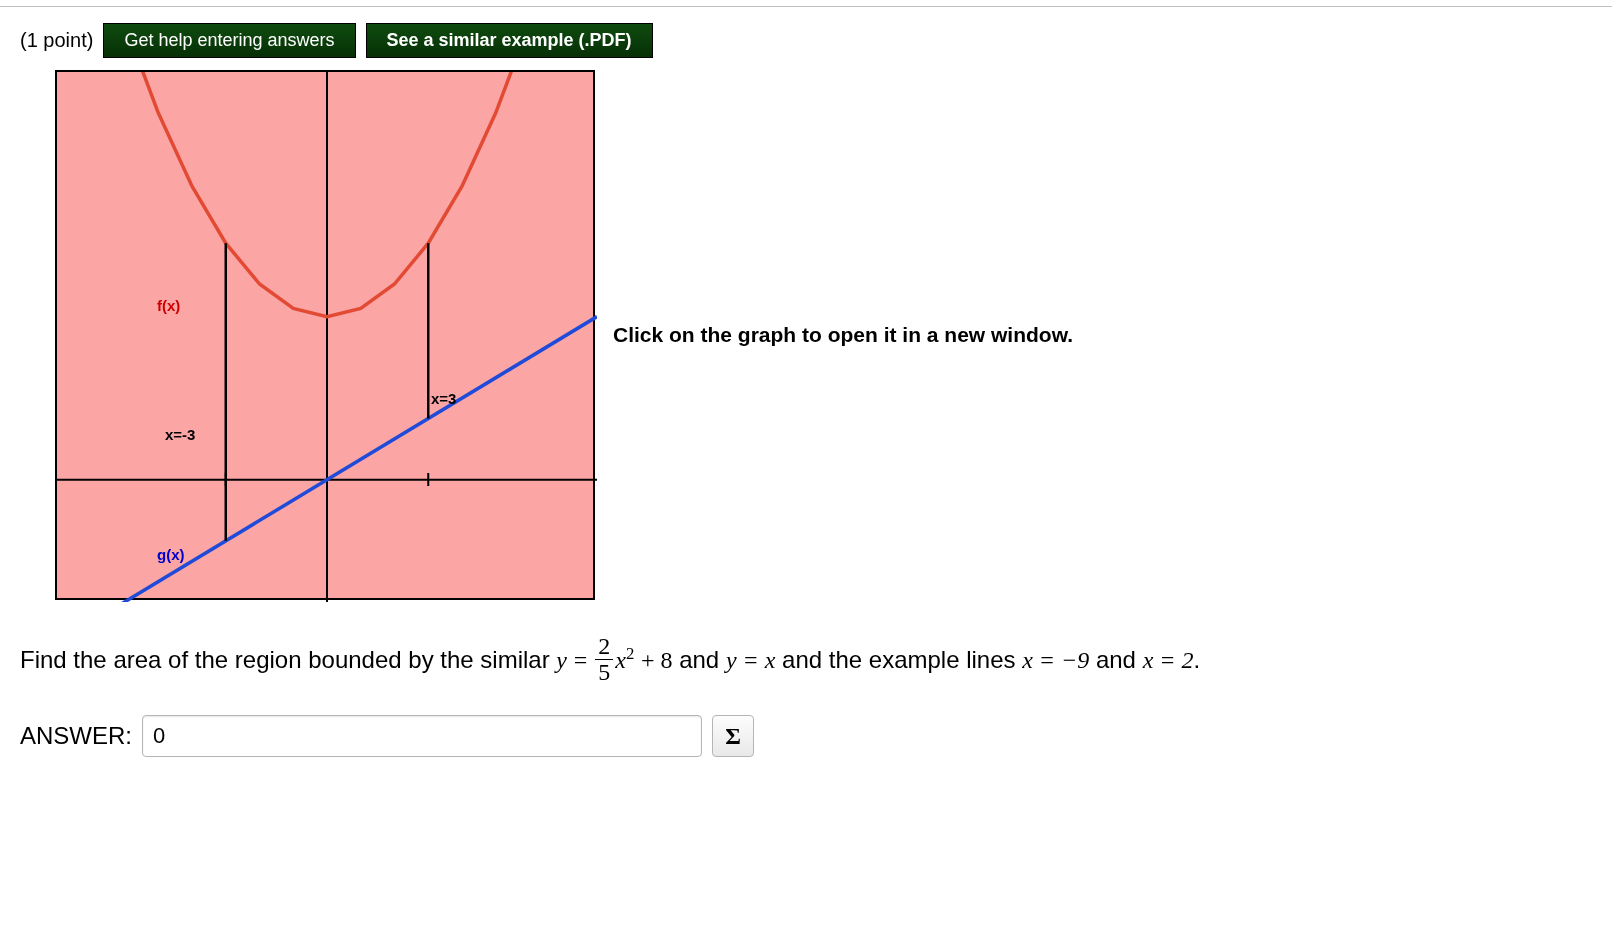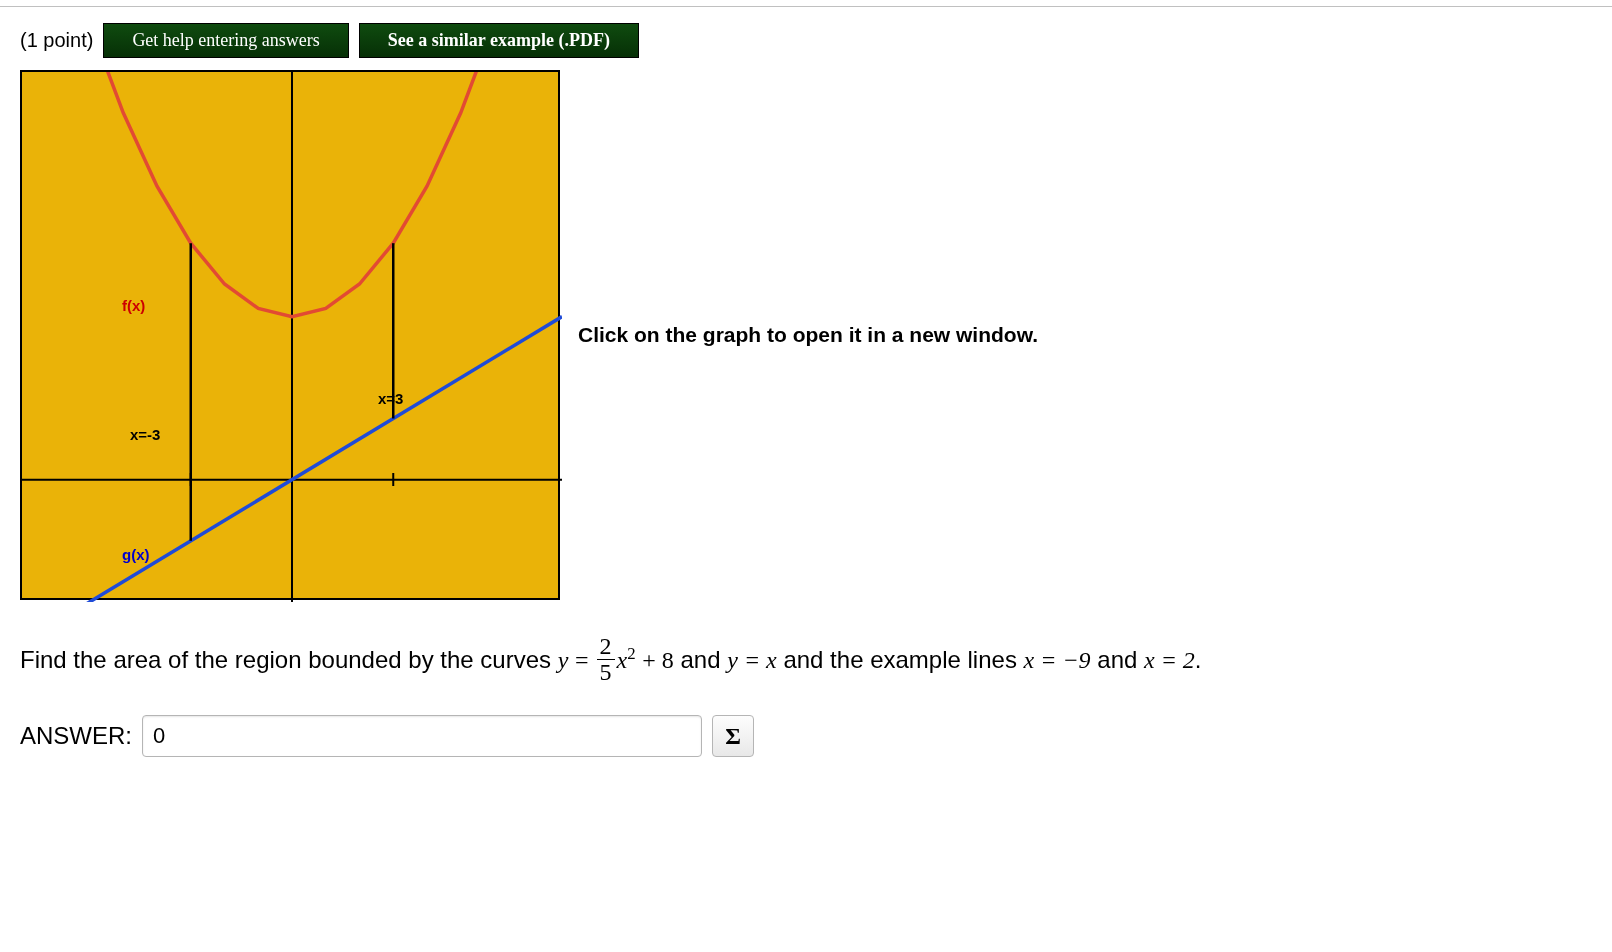--- a/index.html
+++ b/index.html
@@ -28,39 +28,40 @@
   .points {
     font-size: 20px;
     font-weight: normal;
   }
   .green-btn {
     background: #0a3d0a;
     background: linear-gradient(#0f4b0f, #063006);
     color: #fff;
     border: 1px solid #000;
     font-size: 18px;
-    padding: 6px 28px;
+    padding: 6px 20px;
     cursor: pointer;
-    font-family: Liberation Serif, serif;
+    font-family: Liberation Sans, sans-serif;
     text-align: right;
   }
   .green-btn.bold { font-weight: bold; font-size: 18px; }
   .graph-row {
     display: flex;
     align-items: center;
     gap: 18px;
   }
   .graph-box {
     width: 540px;
     height: 530px;
     border: 2px solid #000;
     position: relative;
-    background: #eab308;
+    background: #fca5a5;
     cursor: pointer;
     flex-shrink: 0;
+    margin-left: 35px;
   }
   .graph-instruct {
     font-size: 21px;
     font-weight: bold;
   }
   .question {
     font-size: 24px;
     margin-top: 36px;
     line-height: 1.8;
   }
@@ -167,27 +168,27 @@
         <line x1="168.75" y1="468.8" x2="168.75" y2="171.2" stroke="#000" stroke-width="2.5"></line>
 
         <line x1="371.25" y1="346.5" x2="371.25" y2="171.2" stroke="#000" stroke-width="2.5"></line>
 
         <line x1="168.75" y1="401" x2="168.75" y2="414" stroke="#000" stroke-width="2"></line>
         <line x1="371.25" y1="401" x2="371.25" y2="414" stroke="#000" stroke-width="2"></line>
       </svg>
       <span class="glabel red" style="left:100px; top:225px;">f(x)</span>
       <span class="glabel blue" style="left:100px; top:474px;">g(x)</span>
       <span class="glabel" style="left:108px; top:354px;">x=-3</span>
-      <span class="glabel" style="left:356px; top:318px;">x=3</span>
+      <span class="glabel" style="left:374px; top:318px;">x=3</span>
     </div>
     <div class="graph-instruct">Click on the graph to open it in a new window.</div>
   </div>
 
   <div class="question">
-    <span>Find the area of the region bounded by the curves </span>
+    <span>Find the area of the region bounded by the similar </span>
     <span class="math">y</span>
     <span class="math rm"> = </span>
     <span class="frac">
       <span class="num">2</span>
       <span class="den">5</span>
     </span><span class="math">x</span><sup class="math rm">2</sup>
     <span class="math rm"> + 8</span>
     <span> and </span>
     <span class="math">y = x</span>
     <span> and the example lines </span>

